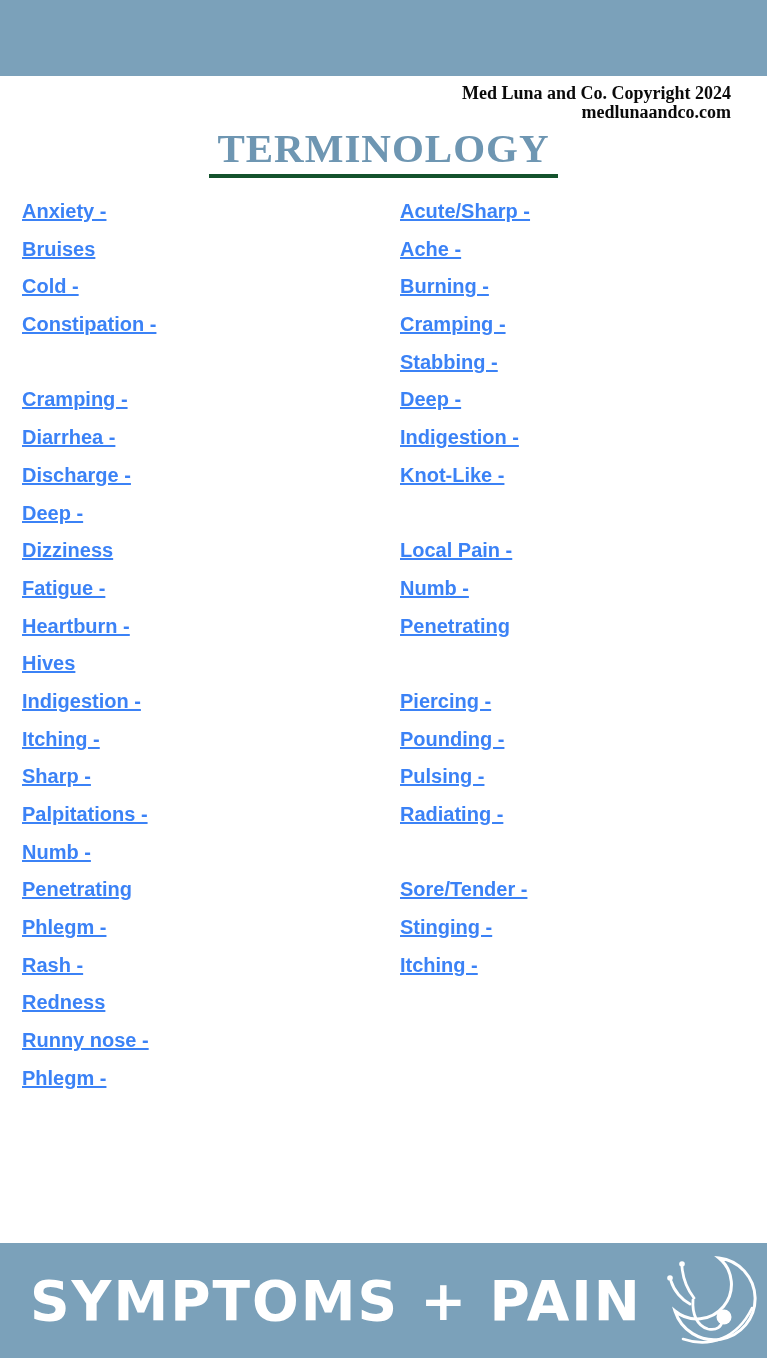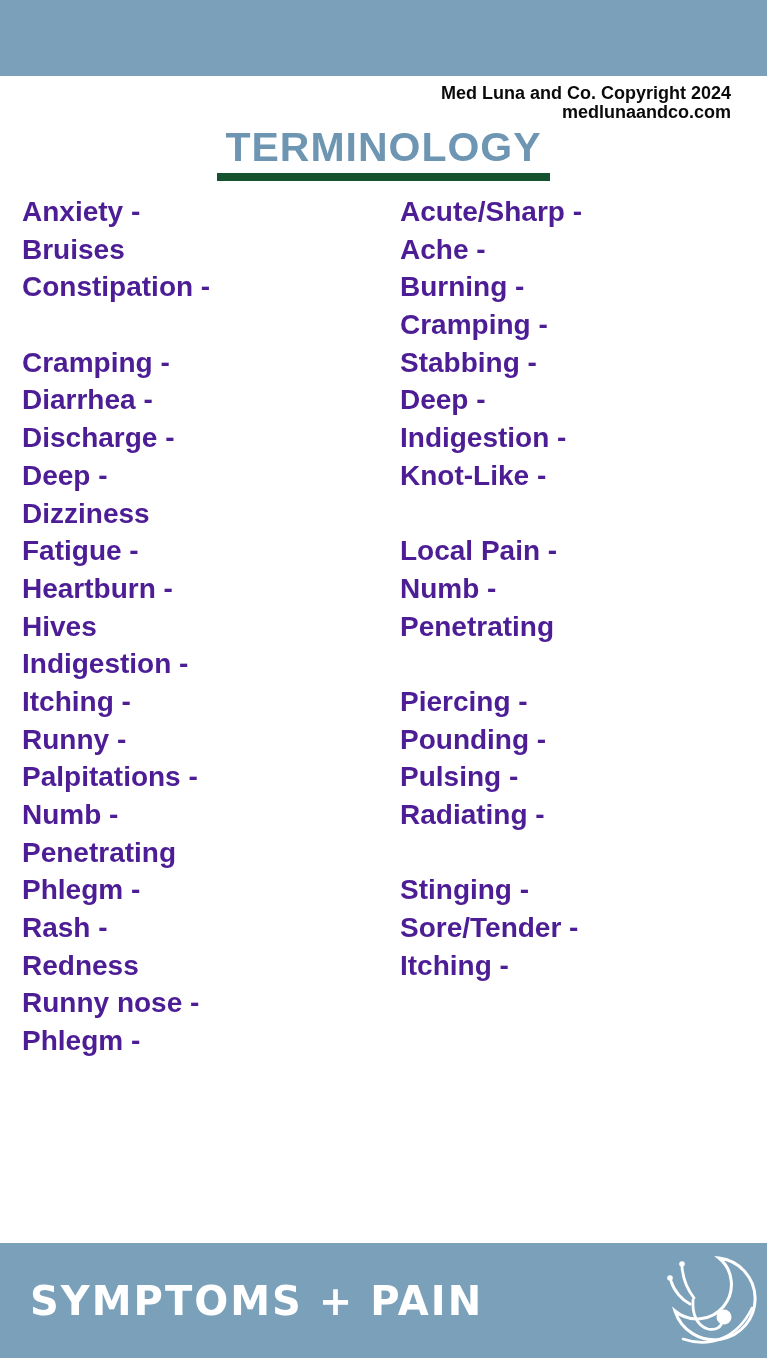--- a/index.html
+++ b/index.html
@@ -5,46 +5,46 @@
   html,body { margin:0; padding:0; background:#fff; }
   .page {
     position:relative; width:767px; height:1358px; background:#ffffff;
     overflow:hidden; font-family:"Liberation Sans", sans-serif;
   }
   .top-bar {
     position:absolute; top:0; left:0; right:0; height:76px; background:#7ba1ba;
   }
   .copyright {
     position:absolute; top:84px; right:36px; text-align:right;
-    font-weight:bold; font-size:18px; line-height:19px; color:#0a0a0a;
+    font-weight:bold; font-size:18px; line-height:19px; color:#0a0a0a;font-family:Liberation Serif, serif;
   }
   .title-row {
     position:absolute; top:124px; left:0; width:100%; text-align:center;
   }
   .title {
     display:inline-block;
-    font-family:Liberation Sans, sans-serif; font-weight:800;
+    font-family:Liberation Serif, serif; font-weight:800;
     font-size:41px; letter-spacing:1px; color:#6e96b2;
-    border-bottom:8px solid #14532d; padding:0 8px 2px 8px;
+    border-bottom:4px solid #14532d; padding:0 8px 2px 8px;
   }
   .columns { position:absolute; top:193px; left:0; right:0; height:1050px; }
   .col { position:absolute; top:0; }
   .col-left  { left:22px;  }
   .col-right { left:400px; }
   .term-row {
     height:37.7px; line-height:37.7px; white-space:pre;
-    font-size:28px; font-weight:bold; color:#4c1d95;
+    font-size:20px; font-weight:bold; color:#3b82f6;text-decoration:underline;
   }
   .bottom-bar {
     position:absolute; left:0; right:0; bottom:0; height:115px; background:#7ba1ba;
   }
   .footer-title {
     position:absolute; left:30px; top:50%; transform:translateY(-50%);
     font-family:"DejaVu Sans", sans-serif; font-weight:800;
-    font-size:40px; letter-spacing:2px; color:#ffffff; white-space:nowrap;
+    font-size:55px; letter-spacing:2px; color:#ffffff; white-space:nowrap;
   }
   .logo {
     position:absolute; right:6px; top:50%; transform:translateY(-50%);
     width:100px; height:100px;
   }
 </style>
 </head>
 <body>
 
 <div class="page">
@@ -57,33 +57,34 @@
   </div>
 
   <div class="title-row">
     <span class="title">TERMINOLOGY</span>
   </div>
 
   <div class="columns">
     <div class="col col-left">
         <div class="term-row">Anxiety -</div>
         <div class="term-row">Bruises</div>
+        <div class="term-row">Cold -</div>
         <div class="term-row">Constipation -</div>
         <div class="term-row"></div>
         <div class="term-row">Cramping -</div>
         <div class="term-row">Diarrhea -</div>
         <div class="term-row">Discharge -</div>
         <div class="term-row">Deep -</div>
         <div class="term-row">Dizziness</div>
         <div class="term-row">Fatigue -</div>
         <div class="term-row">Heartburn -</div>
         <div class="term-row">Hives</div>
         <div class="term-row">Indigestion -</div>
         <div class="term-row">Itching -</div>
-        <div class="term-row">Runny -</div>
+        <div class="term-row">Sharp -</div>
         <div class="term-row">Palpitations -</div>
         <div class="term-row">Numb -</div>
         <div class="term-row">Penetrating</div>
         <div class="term-row">Phlegm -</div>
         <div class="term-row">Rash -</div>
         <div class="term-row">Redness</div>
         <div class="term-row">Runny nose -</div>
         <div class="term-row">Phlegm -</div>
       </div>
     <div class="col col-right">
@@ -98,22 +99,22 @@
         <div class="term-row"></div>
         <div class="term-row">Local Pain -</div>
         <div class="term-row">Numb -</div>
         <div class="term-row">Penetrating</div>
         <div class="term-row"></div>
         <div class="term-row">Piercing -</div>
         <div class="term-row">Pounding -</div>
         <div class="term-row">Pulsing -</div>
         <div class="term-row">Radiating -</div>
         <div class="term-row"></div>
+        <div class="term-row">Sore/Tender -</div>
         <div class="term-row">Stinging -</div>
-        <div class="term-row">Sore/Tender -</div>
         <div class="term-row">Itching -</div>
       </div>
   </div>
 
   <div class="bottom-bar">
     <div class="footer-title">SYMPTOMS + PAIN</div>
     <svg class="logo" viewBox="0 0 100 100" fill="none" stroke="#ffffff" stroke-width="3" stroke-linecap="round">
 
       <path d="M58 7 A41 41 0 1 1 14 60 A32 32 0 0 0 58 7 Z" stroke-width="3"></path>
 

